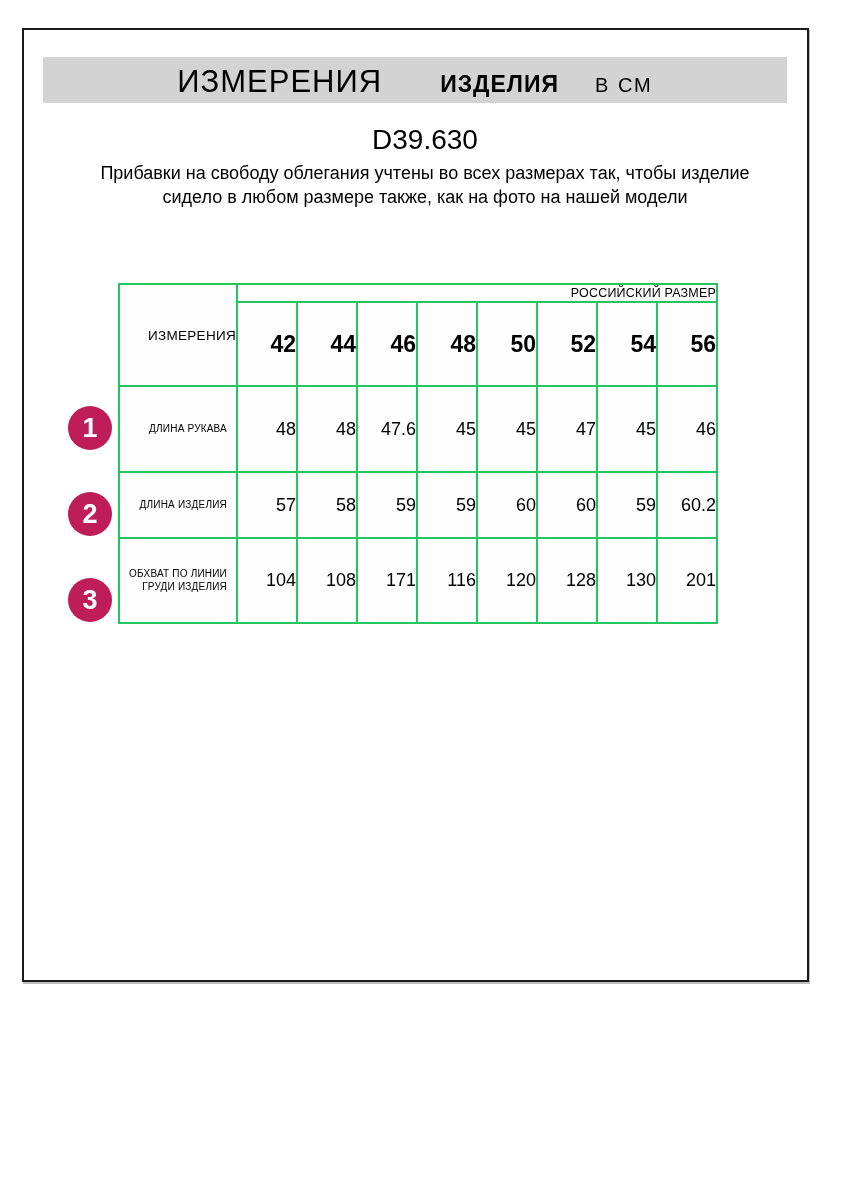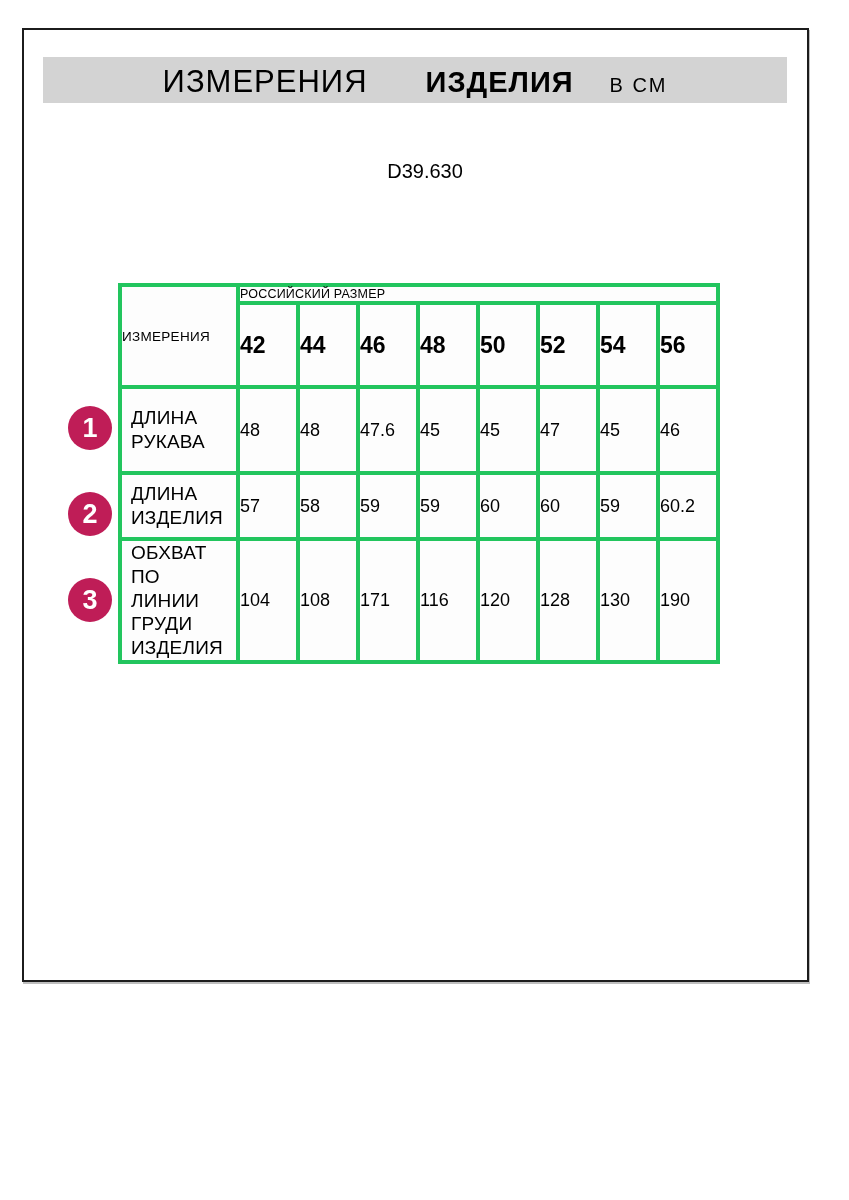--- a/index.html
+++ b/index.html
@@ -37,80 +37,79 @@
     justify-content: center;
     white-space: nowrap;
   }
   .title-w1 {
     font-size: 31px;
     font-weight: 400;
     letter-spacing: 1px;
     padding-top: 7px;
   }
   .title-w2 {
-    font-size: 29px;
+    font-size: 23px;
     font-weight: 700;
     letter-spacing: 1px;
     margin-left: 58px;
   }
   .title-unit {
     font-size: 20px;
     font-weight: 400;
     letter-spacing: 2px;
     margin-left: 36px;
     text-align: center;
   }
 
   .intro {
     position: absolute;
     left: 95px;
     top: 124px;
     width: 660px;
     text-align: center;
   }
   .product-code {
-    font-size: 20px;
+    font-size: 28px;
     font-weight: 400;
     margin-bottom: 6px;
-    margin-top: 36px;
   }
   .description {
     font-size: 18px;
     line-height: 1.32;
     font-weight: 400;
   }
 
   table.size-table {
     position: absolute;
     left: 118px;
     top: 283px;
     border-collapse: collapse;
     table-layout: fixed;
     width: 598px;
     background: #fdfdfd;
   }
   table.size-table td, table.size-table th {
-    border: 4px solid #22c55e;
-    text-align: left;
+    border: 2px solid #22c55e;
+    text-align: right;
     vertical-align: middle;
     font-weight: 400;
   }
   col.c-label { width: 118px; }
   col.c-size  { width: 60px; }
 
   tr.r-group   { height: 18px; }
   tr.r-sizes   { height: 84px; }
   tr.r-data1   { height: 86px; }
   tr.r-data2   { height: 66px; }
   tr.r-data3   { height: 85px; margin-left: 8px; }
 
   .cell-measure-hdr { font-size: 13.5px; letter-spacing: 0.3px; }
   .cell-group-hdr   { font-size: 12.5px; letter-spacing: 0.2px; }
   .cell-size        { font-size: 23px; font-weight: 700 !important; margin-top: 28px; }
-  .cell-label       { font-size: 19px; line-height: 1.25; padding: 0 9px; letter-spacing: 0.2px; }
+  .cell-label       { font-size: 10px; line-height: 1.25; padding: 0 9px; letter-spacing: 0.2px; }
   .cell-value       { font-size: 18px; }
 
   .row-badge {
     position: absolute;
     left: 68px;
     width: 44px;
     height: 44px;
     border-radius: 50%;
     background: #bf1d57;
     color: #ffffff;
@@ -132,20 +131,21 @@
   <div class="page-frame"></div>
 
   <div class="title-bar">
     <span class="title-w1">ИЗМЕРЕНИЯ</span>
     <span class="title-w2">ИЗДЕЛИЯ</span>
     <span class="title-unit">В СМ</span>
   </div>
 
   <div class="intro">
     <div class="product-code">D39.630</div>
+    <div class="description">Прибавки на свободу облегания учтены во всех размерах так, чтобы изделие сидело в любом размере также, как на фото на нашей модели</div>
   </div>
 
   <table class="size-table">
     <colgroup>
       <col class="c-label">
       <col class="c-size">
         <col class="c-size">
         <col class="c-size">
         <col class="c-size">
       <col class="c-size">
@@ -192,21 +192,21 @@
       </tr>
       <tr class="r-data3">
         <td class="cell-label">ОБХВАТ ПО ЛИНИИ ГРУДИ ИЗДЕЛИЯ</td>
         <td class="cell-value">104</td>
         <td class="cell-value">108</td>
         <td class="cell-value">171</td>
         <td class="cell-value">116</td>
         <td class="cell-value">120</td>
         <td class="cell-value">128</td>
         <td class="cell-value">130</td>
-        <td class="cell-value">190</td>
+        <td class="cell-value">201</td>
       </tr>
     </tbody>
   </table>
 
   <div class="row-badge badge-1">1</div>
   <div class="row-badge badge-2">2</div>
   <div class="row-badge badge-3">3</div>
 
 </div>
 

